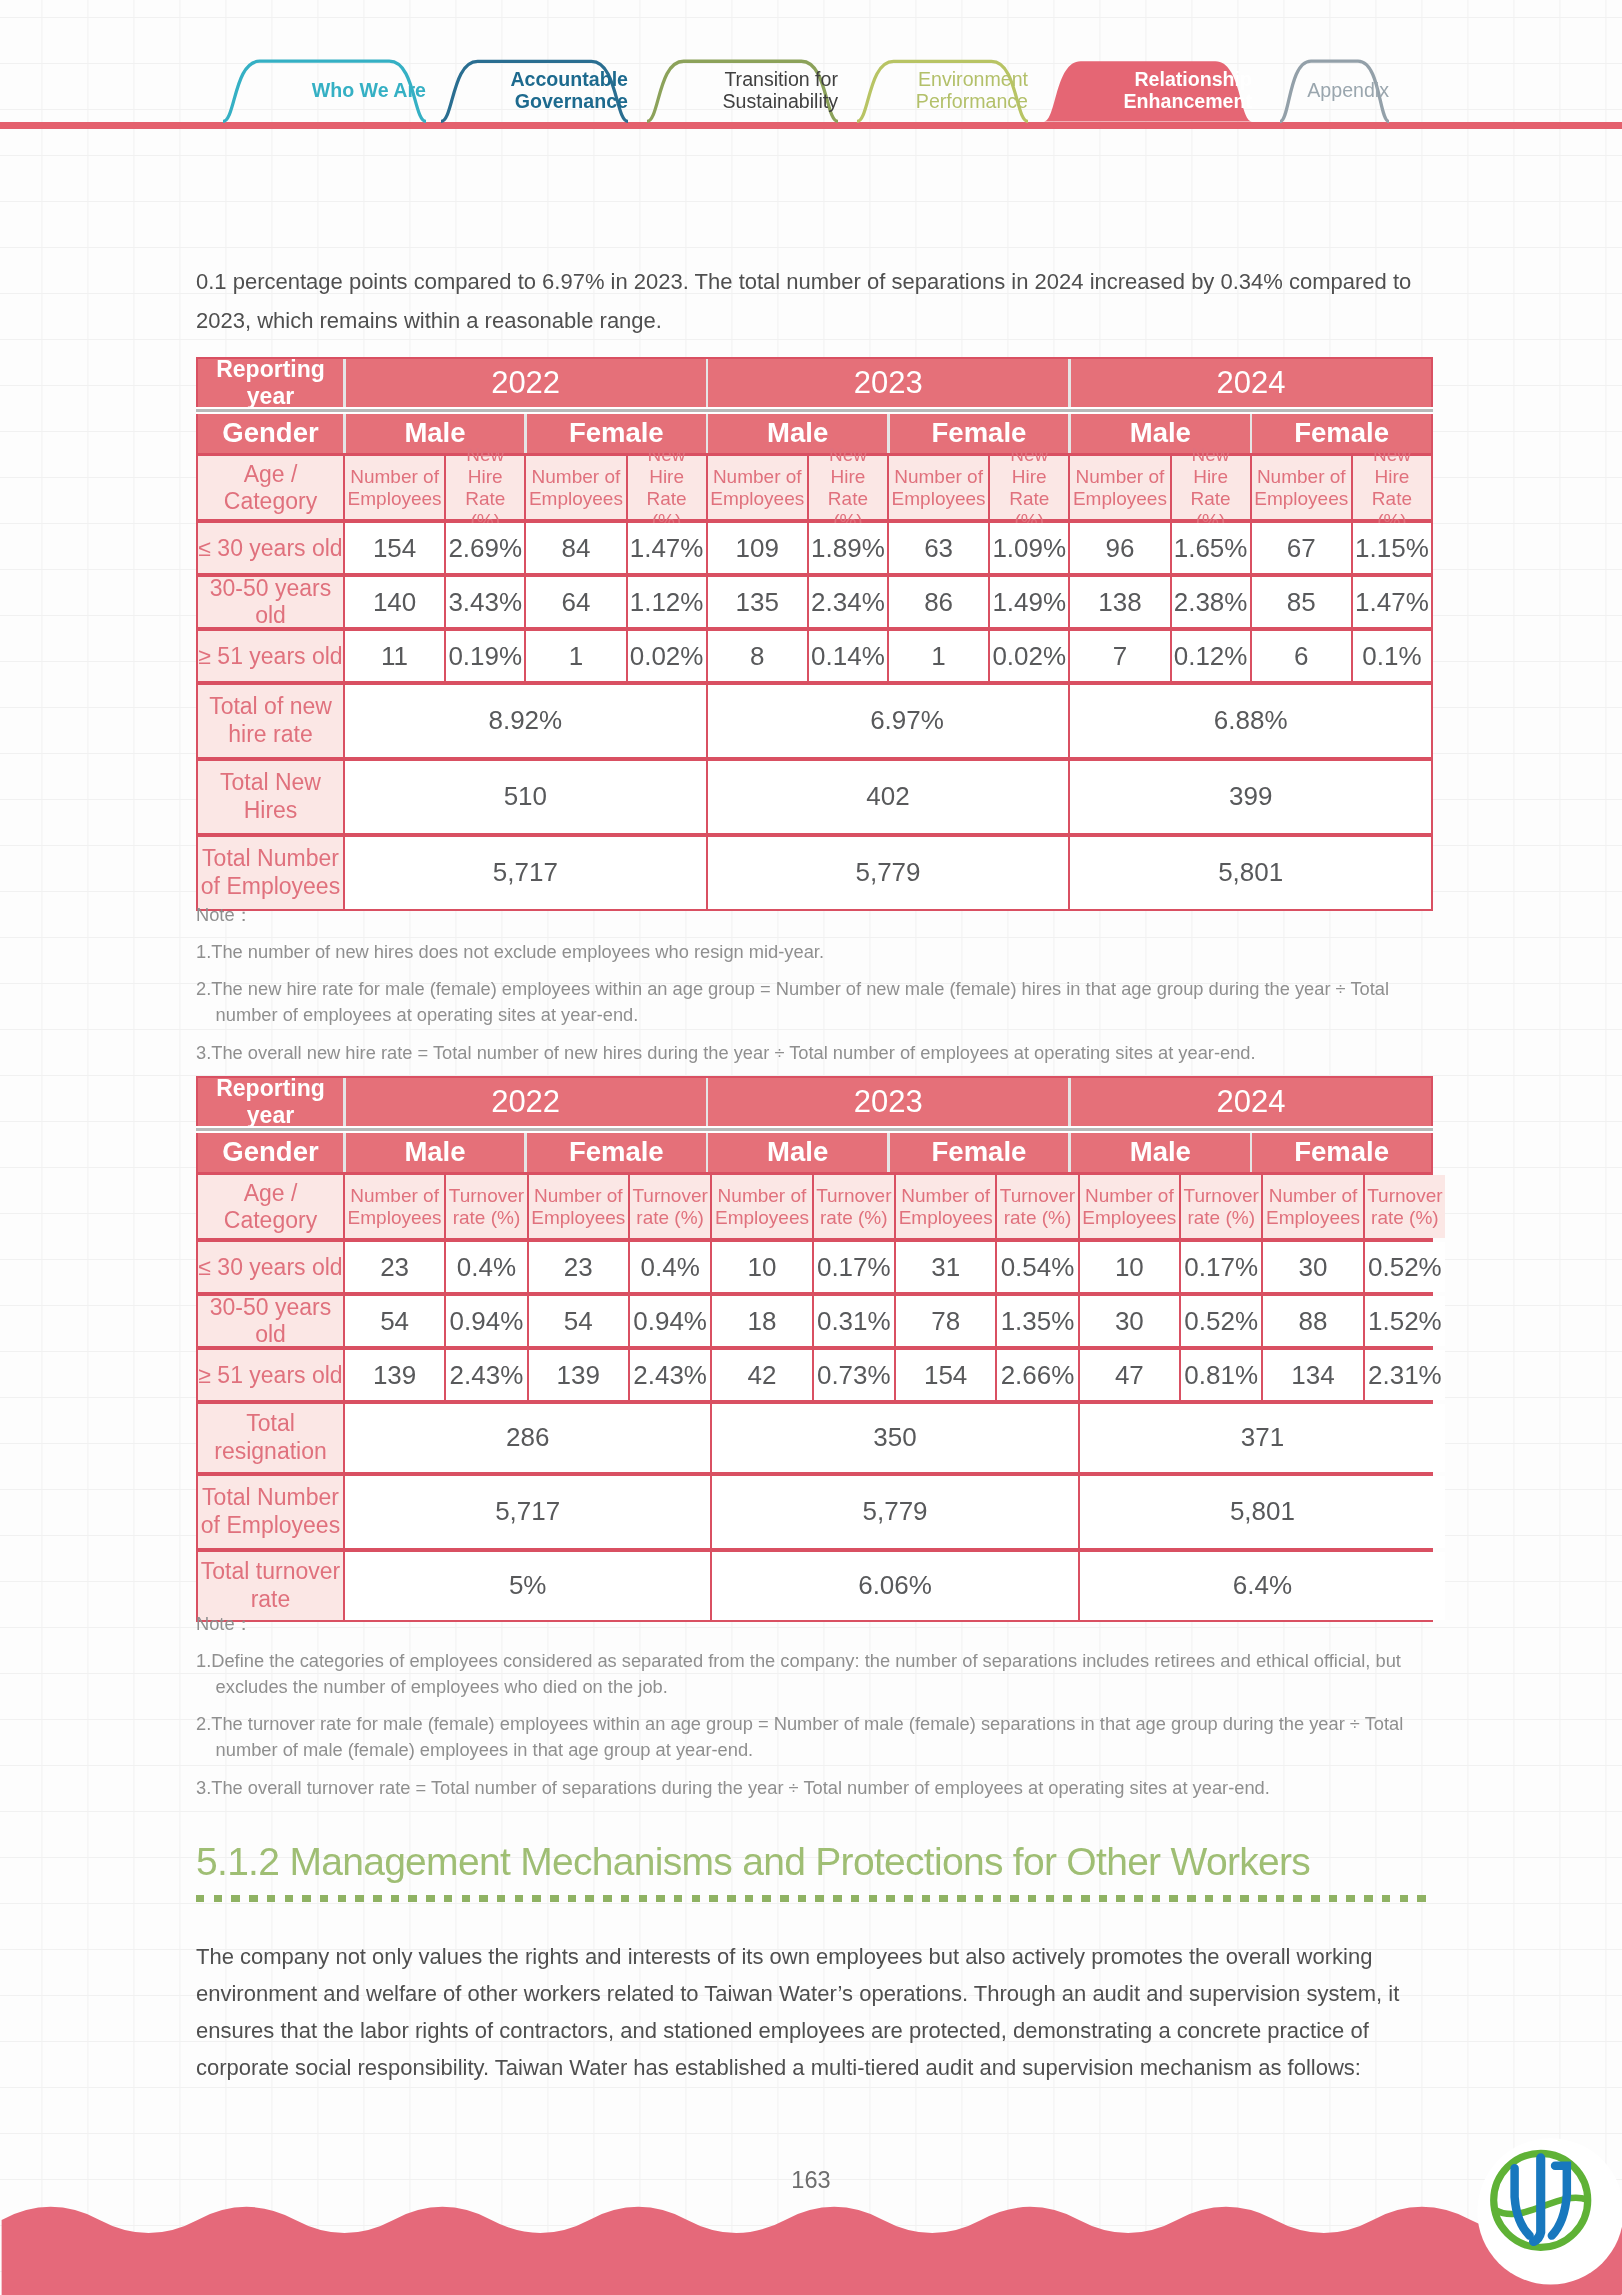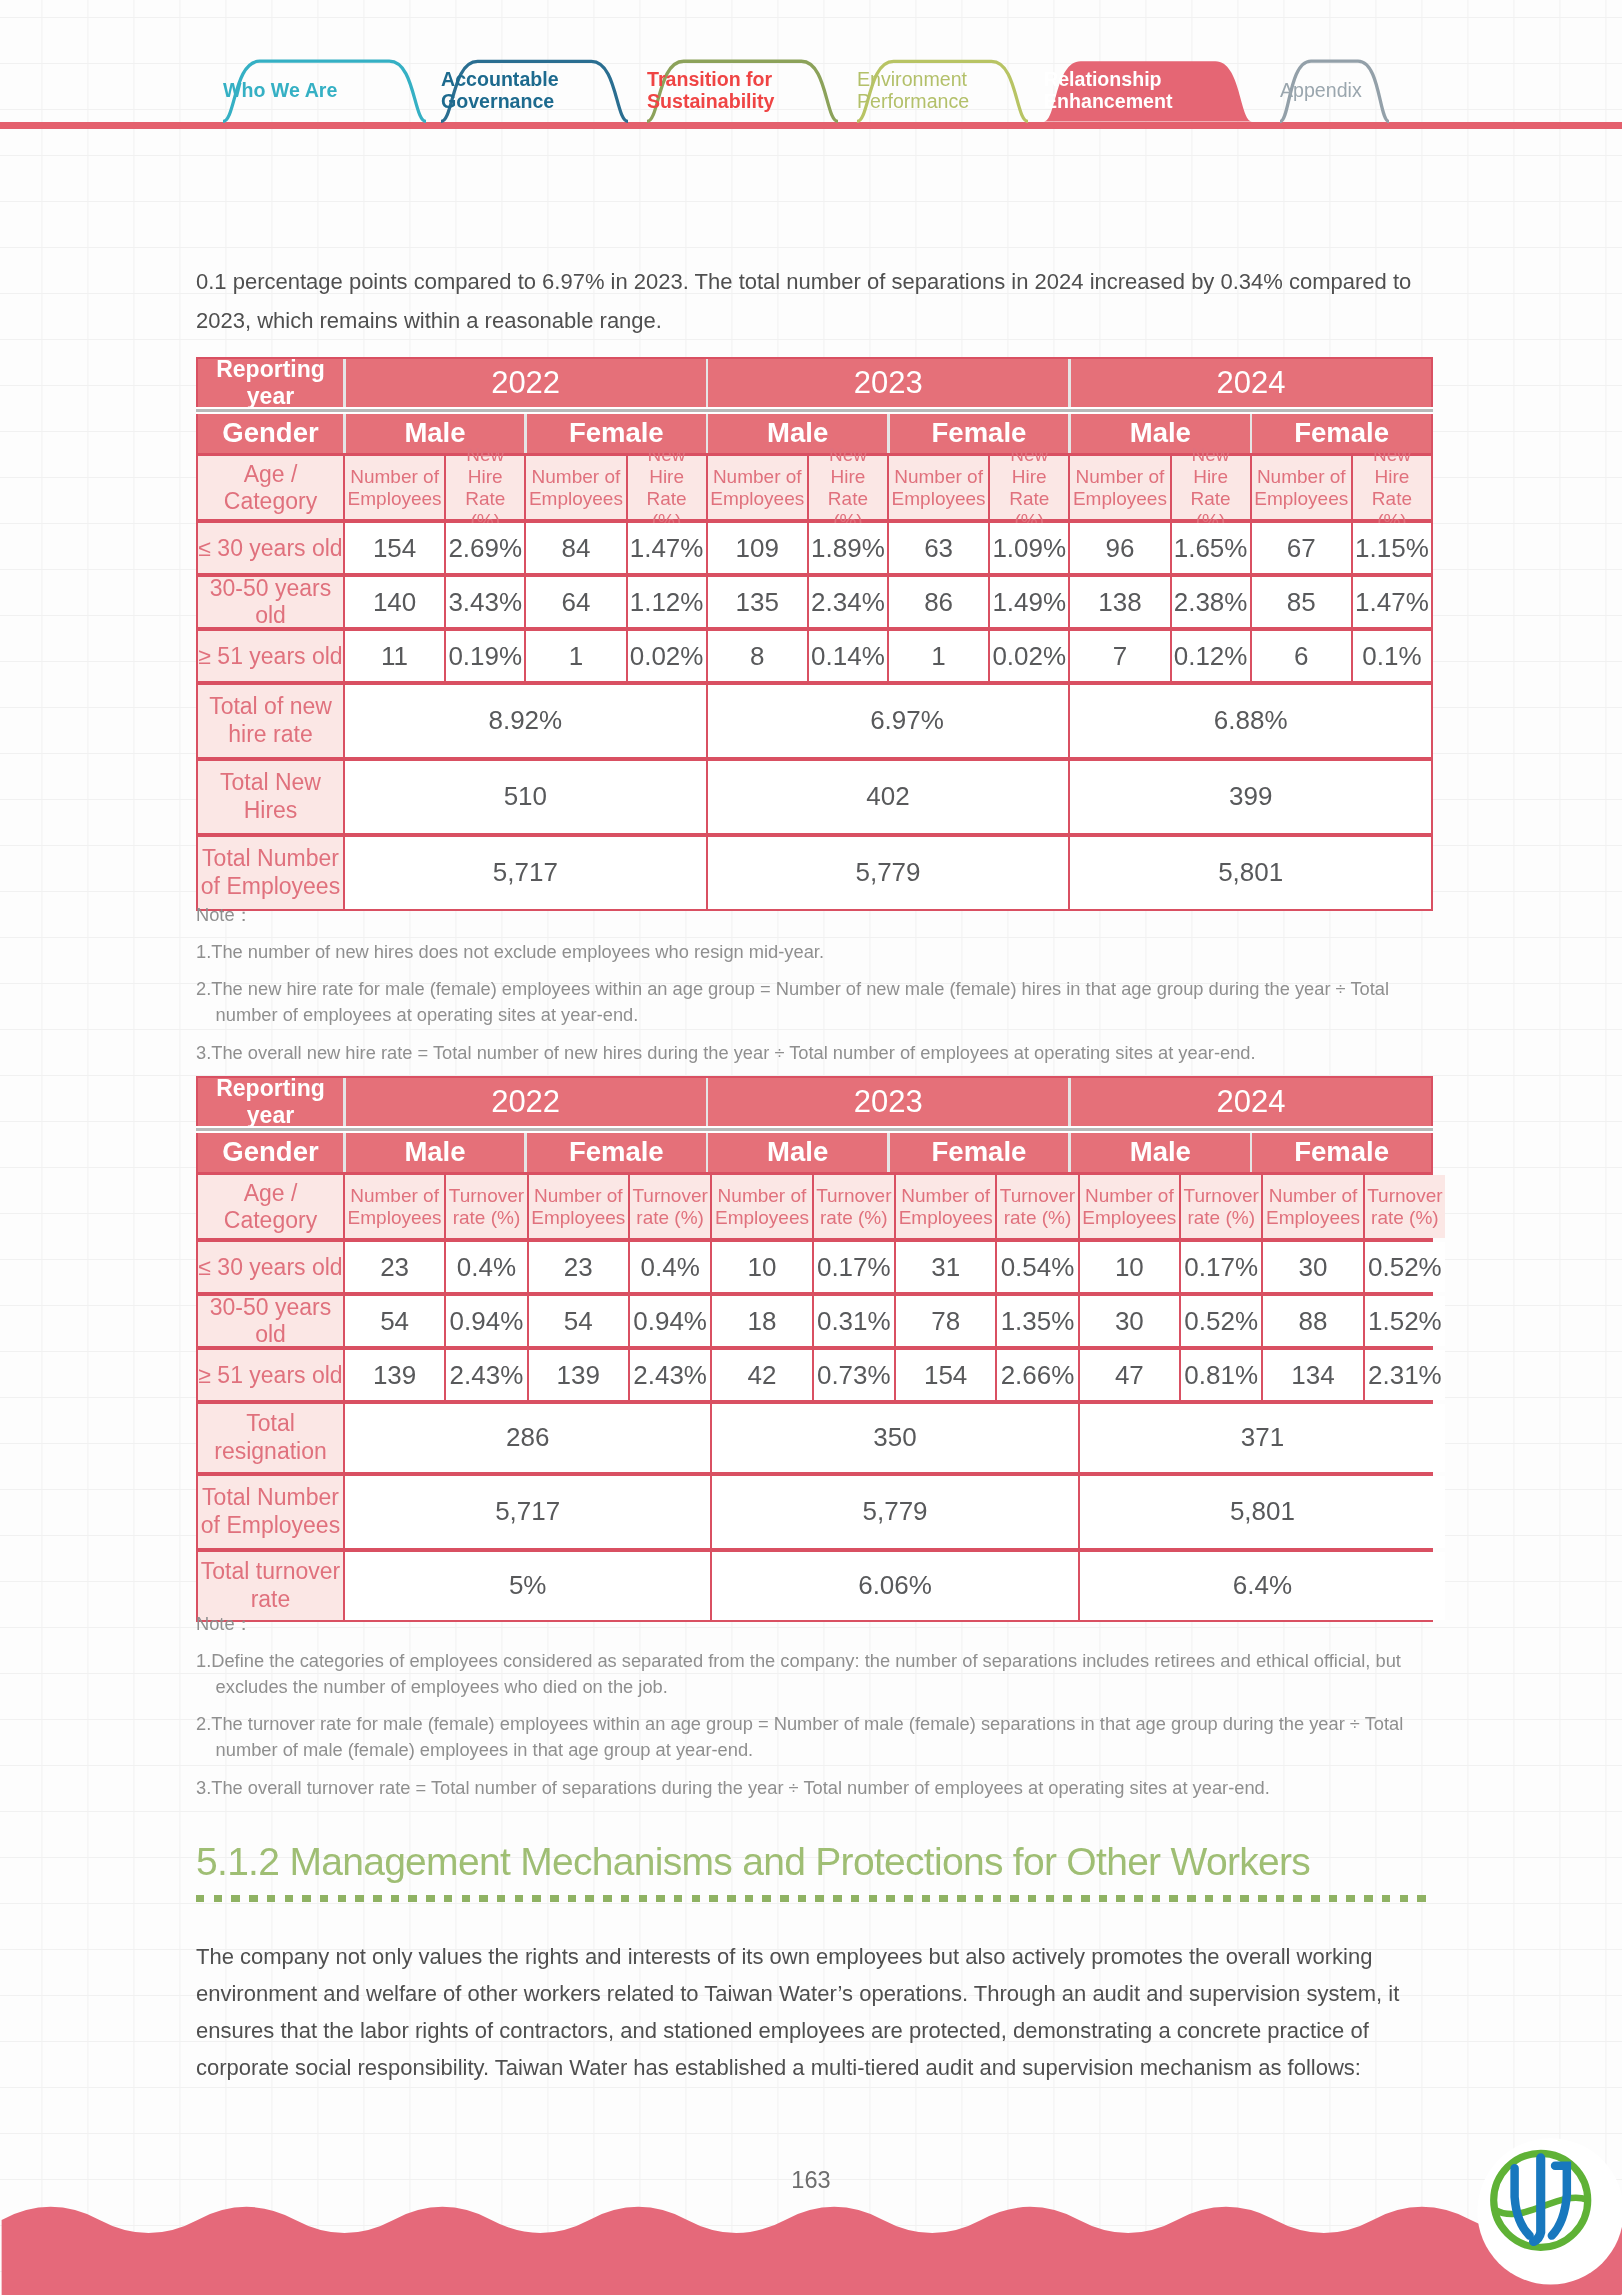--- a/index.html
+++ b/index.html
@@ -13,21 +13,21 @@
       linear-gradient(90deg,#f1f1f1 1.3px, transparent 1.3px);
     background-size:46px 46px;
     background-position:-4.6px 17px;
     overflow:hidden;
   }
   
   .redbar{position:absolute;left:0;top:122px;width:100%;height:7.2px;background:#e4606d;}
   .tab{position:absolute;top:61px;height:62px;}
   .tab svg{overflow:visible;display:block;}
   .tab-label{position:absolute;left:0;top:0;width:100%;height:60px;
-    display:flex;flex-direction:column;align-items:flex-start;justify-content:center;
+    display:flex;flex-direction:column;align-items:flex-end;justify-content:center;
     line-height:21.6px;font-size:19.6px;letter-spacing:0;}
   
   .col{position:absolute;left:196px;width:1237px;}
   .intro{top:262px;font-size:22px;color:#4f4f4f;line-height:39px;}
   
   .tbl{background:#d95062;padding:2px;}
   .tsec{display:grid;grid-template-columns:145px repeat(12,1fr);}
   .sec-hdr{background:#e5e5e5;column-gap:2.6px;}
   .sec-body{background:#d95062;column-gap:2px;row-gap:3.9px;}
   .hd-pink{background:#e57079;color:#ffffff;display:flex;align-items:center;justify-content:center;text-align:center;}
@@ -75,21 +75,21 @@
       </svg>
       <div class="tab-label" style="color: rgb(29, 106, 142); font-weight: 700;">
         <span>Accountable</span>
         <span>Governance</span>
       </div>
     </div>
     <div class="tab" style="left: 647px; width: 191px;">
       <svg width="191" height="62" viewBox="0 0 292 94">
         <path d="M0 92 C 18.900000000000002 92 16.8 0 56 0 L 236 0 C 275.2 0 273.1 92 292 92" fill="none" stroke="#8ca25a" stroke-width="5"></path>
       </svg>
-      <div class="tab-label" style="color: #ef4444; font-weight: 700;">
+      <div class="tab-label" style="color: #404040; font-weight: 400;">
         <span>Transition for</span>
         <span>Sustainability</span>
       </div>
     </div>
     <div class="tab" style="left: 857px; width: 171px;">
       <svg width="171" height="62" viewBox="0 0 262 94">
         <path d="M0 92 C 18.900000000000002 92 16.8 0 56 0 L 206 0 C 245.2 0 243.1 92 262 92" fill="none" stroke="#b8c464" stroke-width="5"></path>
       </svg>
       <div class="tab-label" style="color: rgb(179, 192, 106); font-weight: 400;">
         <span>Environment</span>

